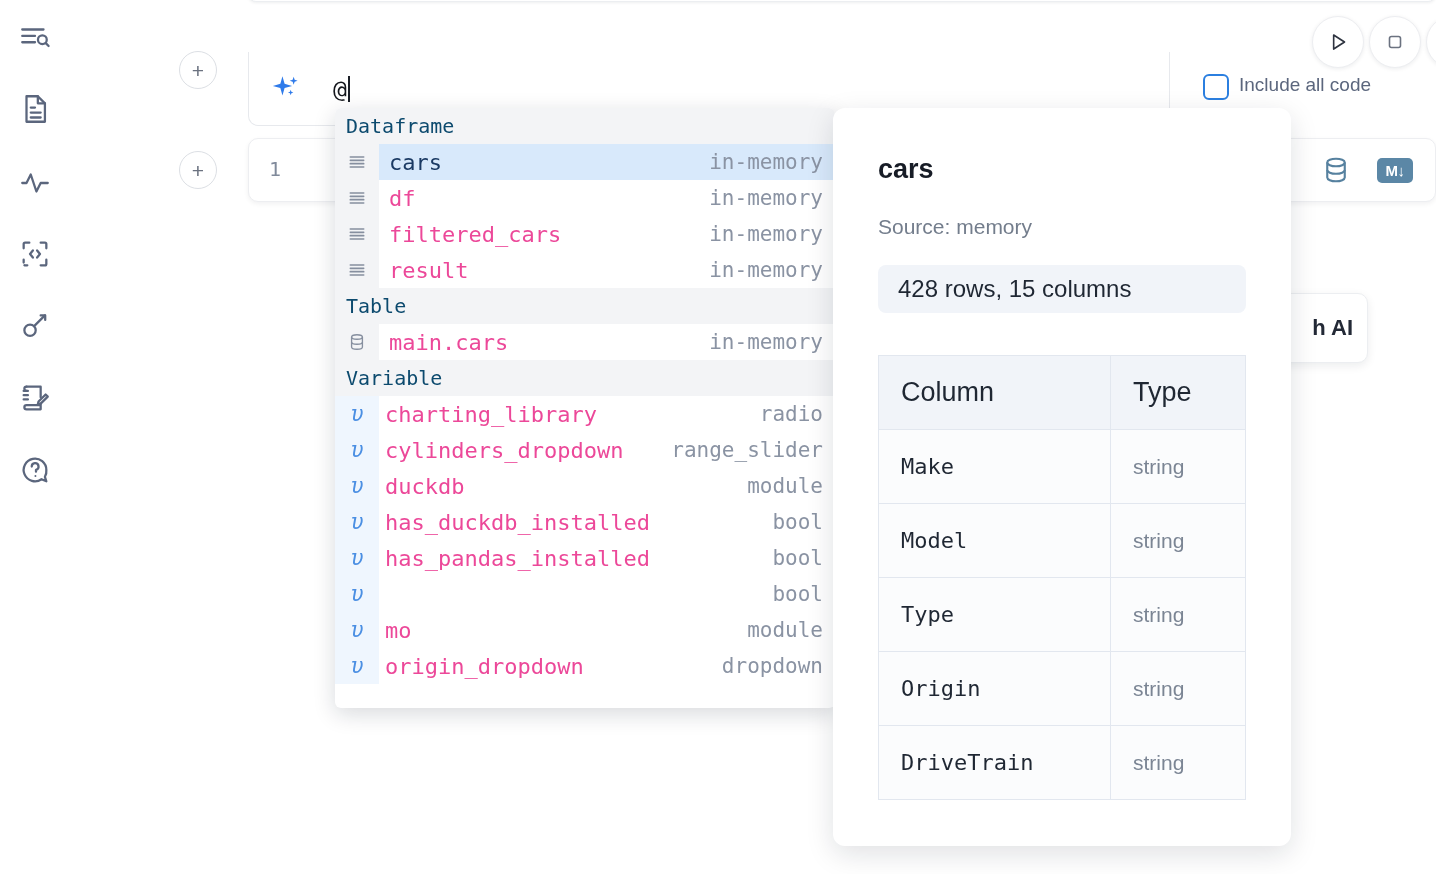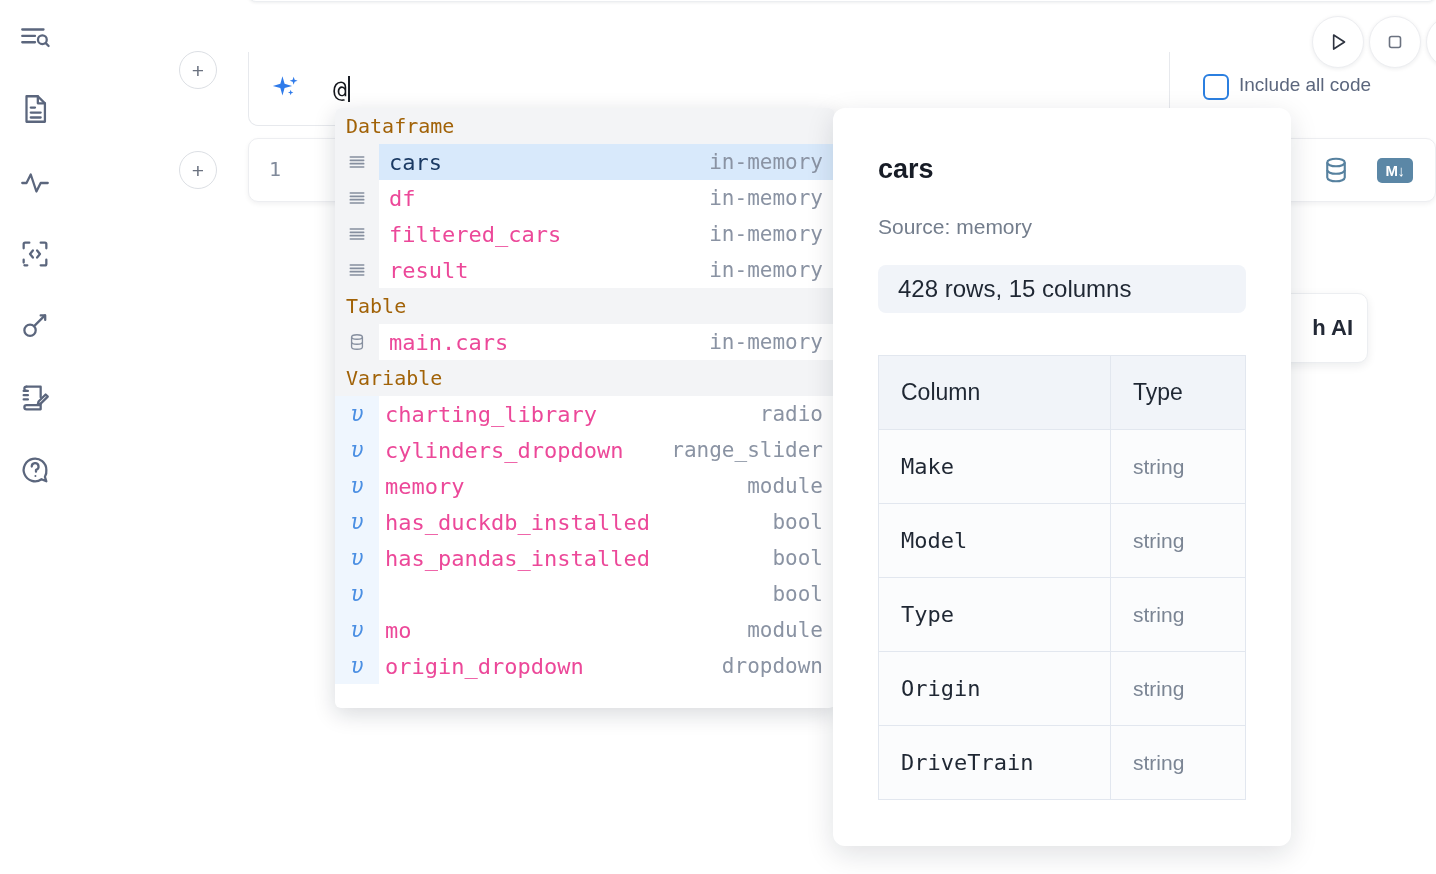--- a/index.html
+++ b/index.html
@@ -103,21 +103,21 @@
 
   
   .ac {
     position: absolute; left: 335px; top: 108px; width: 500px; height: 600px;
     background: #fff; border-radius: 6px;
     box-shadow: 0 6px 22px rgba(15,23,42,0.16);
     overflow: hidden;
     font-family: "DejaVu Sans Mono", monospace;
   }
   .ac-section {
-    height: 36px; background: #f3f4f6; color: #a16207;
+    height: 36px; background: #f3f4f6; color: #0c4a6e;
     font-size: 20px; display: flex; align-items: center; padding-left: 11px;
   }
   .ac-item {
     height: 36px; display: flex; align-items: center;
     background: #fff; cursor: pointer; position: relative;
   }
   .ac-item.sel { background: #d8e9fb; }
   .ac-gutter {
     width: 44px; height: 36px; flex: 0 0 44px;
     display: flex; align-items: center; justify-content: center;
@@ -148,21 +148,21 @@
     height: 48px; display: flex; align-items: center; padding-left: 20px;
     font-size: 24px; color: #1f2733;
   }
   .doc-table {
     margin-top: 42px; width: 368px; border-collapse: collapse;
     border: 1px solid #e2e7ef;
   }
   .doc-table th, .doc-table td {
     border: 1px solid #e2e7ef; text-align: left; padding: 0 22px; height: 74px;
   }
-  .doc-table th { background: #f1f4f9; font-weight: normal; font-size: 23px; color: #1f2733; }
+  .doc-table th { background: #f1f4f9; font-weight: normal; font-size: 27px; color: #1f2733; }
   .doc-table td.col {
     font-family: "DejaVu Sans Mono", monospace; font-size: 22px; color: #1f2733;
     background: #fbfcfd;
   }
   .doc-table td.typ { font-size: 21px; color: #7b8594; background: #fbfcfd; }
   .doc-table th:first-child, .doc-table td:first-child { width: 232px; }
 </style>
 </head>
 <body>
 
@@ -346,21 +346,21 @@
         <div class="ac-label">charting_library</div>
         <div class="ac-type">radio</div>
       </div>
       <div class="ac-item var">
         <div class="ac-gutter">υ</div>
         <div class="ac-label">cylinders_dropdown</div>
         <div class="ac-type">range_slider</div>
       </div>
       <div class="ac-item var">
         <div class="ac-gutter">υ</div>
-        <div class="ac-label">memory</div>
+        <div class="ac-label">duckdb</div>
         <div class="ac-type">module</div>
       </div>
       <div class="ac-item var">
         <div class="ac-gutter">υ</div>
         <div class="ac-label">has_duckdb_installed</div>
         <div class="ac-type">bool</div>
       </div>
       <div class="ac-item var">
         <div class="ac-gutter">υ</div>
         <div class="ac-label">has_pandas_installed</div>

